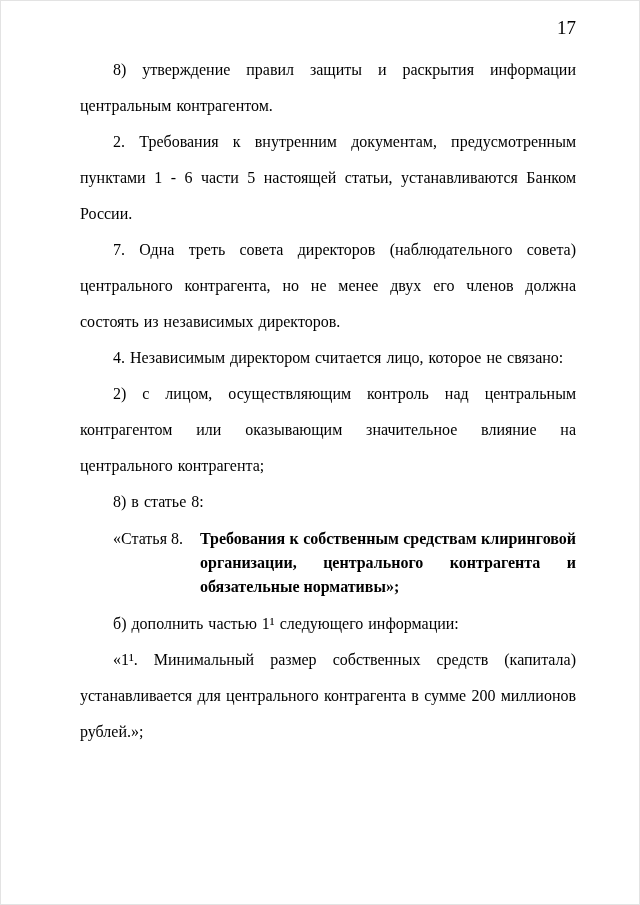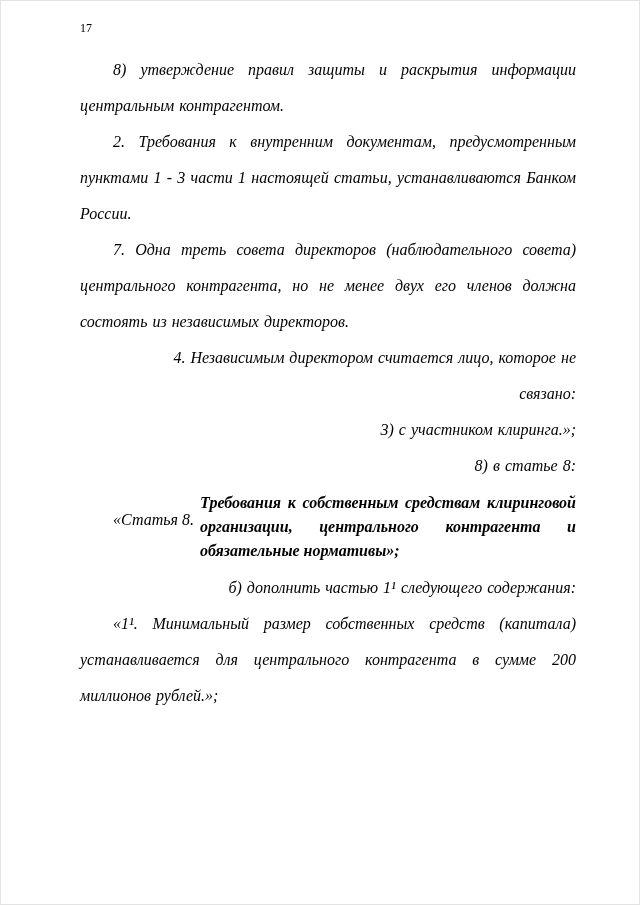--- a/index.html
+++ b/index.html
@@ -13,78 +13,77 @@
     height: 905px;
     background: #ffffff;
     box-sizing: border-box;
     padding: 18px 64px 0 80px;
     font-family: "Liberation Serif", "DejaVu Serif", serif;
     color: #000000;
     overflow: hidden;
     box-shadow: inset 0 0 0 1px #e3e3e3;
   }
   .page-number {
-    text-align: left;
-    font-size: 12px;
+    text-align: right;
+    font-size: 19px;
     line-height: 20px;
     margin: 0 0 14px 0;
   }
   .body-text {
     font-size: 16px;
-    font-style: italic;
   }
   .para {
     margin: 0;
     font-size: 16px;
     line-height: 36px;
     text-align: justify;
     text-indent: 33px;
     word-spacing: 1px;
   }
   .para.no-justify {
-    text-align: right;
+    text-align: left;
   }
   .article {
     position: relative;
     margin: 7px 0 7px 0;
     padding-left: 120px;
     font-size: 16px;
     line-height: 24px;
     text-align: justify;
   }
   .article-label {
     position: absolute;
     left: 33px;
-    top: 17px;
+    top: 0;
     font-weight: normal;
     white-space: nowrap;
   }
   .article-title {
     font-weight: bold;
   }
 </style>
 </head>
 <body>
 
 <div class="page">
 
   <div class="page-number">17</div>
 
   <div class="body-text">
 
     <p class="para">8) утверждение правил защиты и раскрытия информации центральным контрагентом.</p>
-    <p class="para">2. Требования к внутренним документам, предусмотренным пунктами 1 - 3 части 1 настоящей статьи, устанавливаются Банком России.</p>
+    <p class="para">2. Требования к внутренним документам, предусмотренным пунктами 1 - 6 части 5 настоящей статьи, устанавливаются Банком России.</p>
     <p class="para">7. Одна треть совета директоров (наблюдательного совета) центрального контрагента, но не менее двух его членов должна состоять из независимых директоров.</p>
     <p class="para no-justify">4. Независимым директором считается лицо, которое не связано:</p>
-    <p class="para no-justify">3) с участником клиринга.»;</p>
+    <p class="para">2) с лицом, осуществляющим контроль над центральным контрагентом или оказывающим значительное влияние на центрального контрагента;</p>
     <p class="para no-justify">8) в статье 8:</p>
 
     <div class="article">
       <span class="article-label">«Статья 8.</span>
       <span class="article-title">Требования к собственным средствам клиринговой организации, центрального контрагента и обязательные нормативы»;</span>
     </div>
 
-    <p class="para no-justify">б) дополнить частью 1¹ следующего содержания:</p>
+    <p class="para no-justify">б) дополнить частью 1¹ следующего информации:</p>
     <p class="para">«1¹. Минимальный размер собственных средств (капитала) устанавливается для центрального контрагента в  сумме 200 миллионов рублей.»;</p>
 
   </div>
 
 </div>
 
 </body></html>

